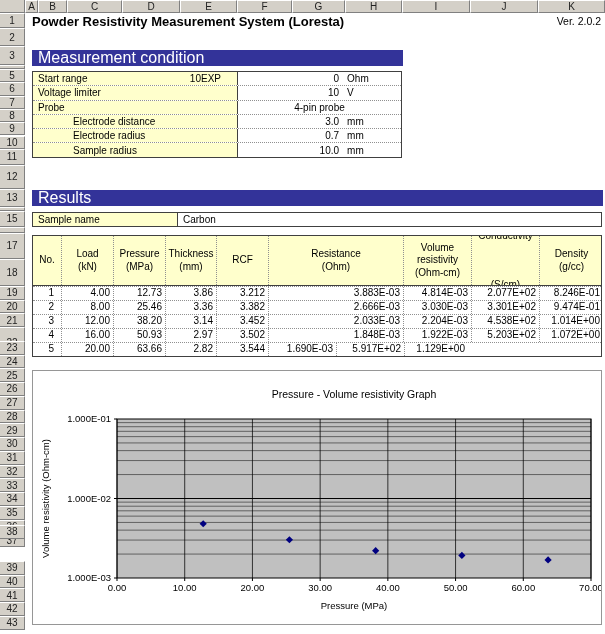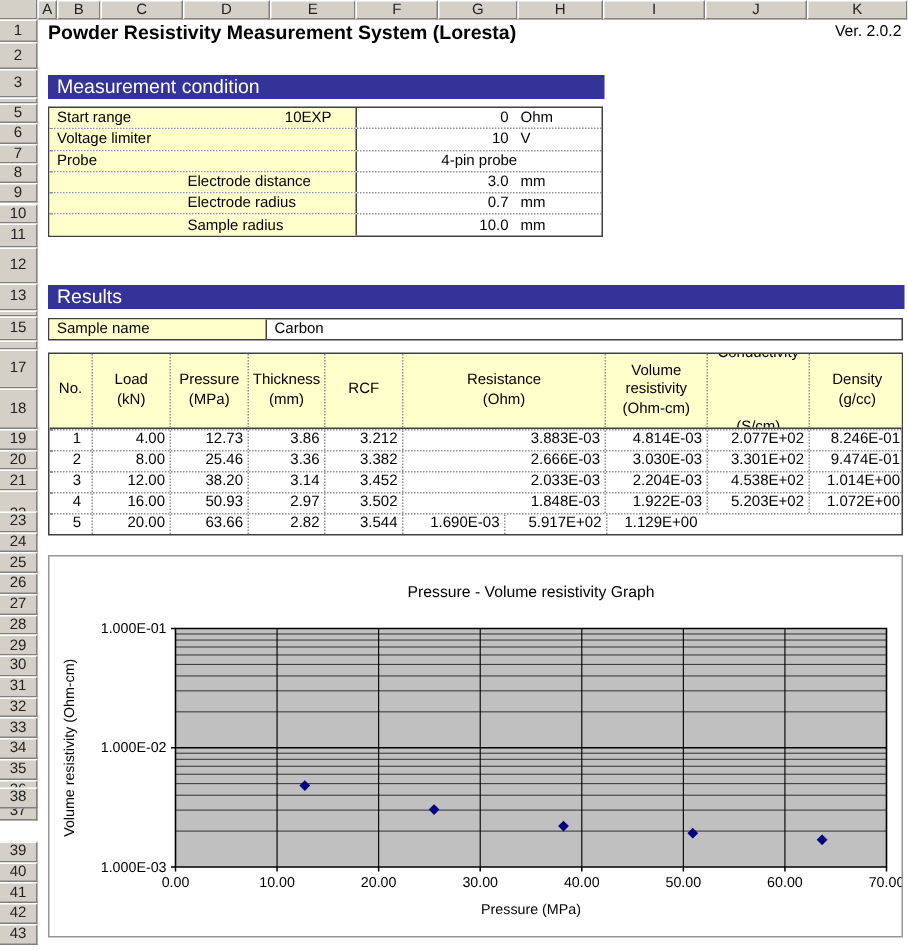--- a/index.html
+++ b/index.html
@@ -11,29 +11,29 @@
   .colhead-cell{position:absolute;top:0;height:13px;background:#D4D0C8;box-sizing:border-box;
           border-right:1px solid #808080;border-bottom:1px solid #808080;border-left:1px solid #fff;border-top:1px solid #fff;
           text-align:center;line-height:12px;font-size:10px;color:#222;}
   .rowhead-cell{position:absolute;left:0;width:25px;background:#D4D0C8;box-sizing:border-box;
           border-right:1px solid #808080;border-bottom:1px solid #808080;border-top:1px solid #fff;
           text-align:center;font-size:10px;color:#222;display:flex;align-items:center;justify-content:center;overflow:hidden;}
   
   .page-title{position:absolute;left:32px;top:14px;font-size:13px;font-weight:bold;white-space:nowrap;}
   .version{position:absolute;top:15px;right:4px;font-size:10.5px;}
   
-  .bar{position:absolute;height:16px;background:#333399;color:#fff;font-size:13px;
+  .bar{position:absolute;height:16px;background:#333399;color:#fff;font-size:16px;
        line-height:16px;padding-left:6px;box-sizing:border-box;}
   
   .cond-table{position:absolute;left:32px;top:71px;width:370px;border:1px solid #404040;background:#fff;box-sizing:border-box;}
   .cond-row{display:flex;height:13.3px;}
   .cond-row:not(:last-child){border-bottom:1px dotted #909090;}
   .cond-label{flex:0 0 205px;background:#FFFFCC;display:flex;align-items:center;box-sizing:border-box;
               border-right:1px solid #404040;padding-left:5px;}
-  .cond-label.indent{padding-left:92px;}
+  .cond-label.indent{padding-left:40px;}
   .cond-label .extra{margin-left:auto;margin-right:16px;}
   .cond-value{flex:1;display:flex;align-items:center;box-sizing:border-box;}
   .cond-value .num{flex:0 0 62%;text-align:right;}
   .cond-value .unit{flex:1;text-align:left;padding-left:8px;}
   .cond-value .center{flex:1;text-align:center;}
   
   .sample-row{position:absolute;left:32px;top:212px;width:570px;height:15px;display:flex;
               border:1px solid #404040;box-sizing:border-box;}
   .sample-label{flex:0 0 145px;background:#FFFFCC;border-right:1px solid #404040;box-sizing:border-box;
               display:flex;align-items:center;padding-left:5px;}

